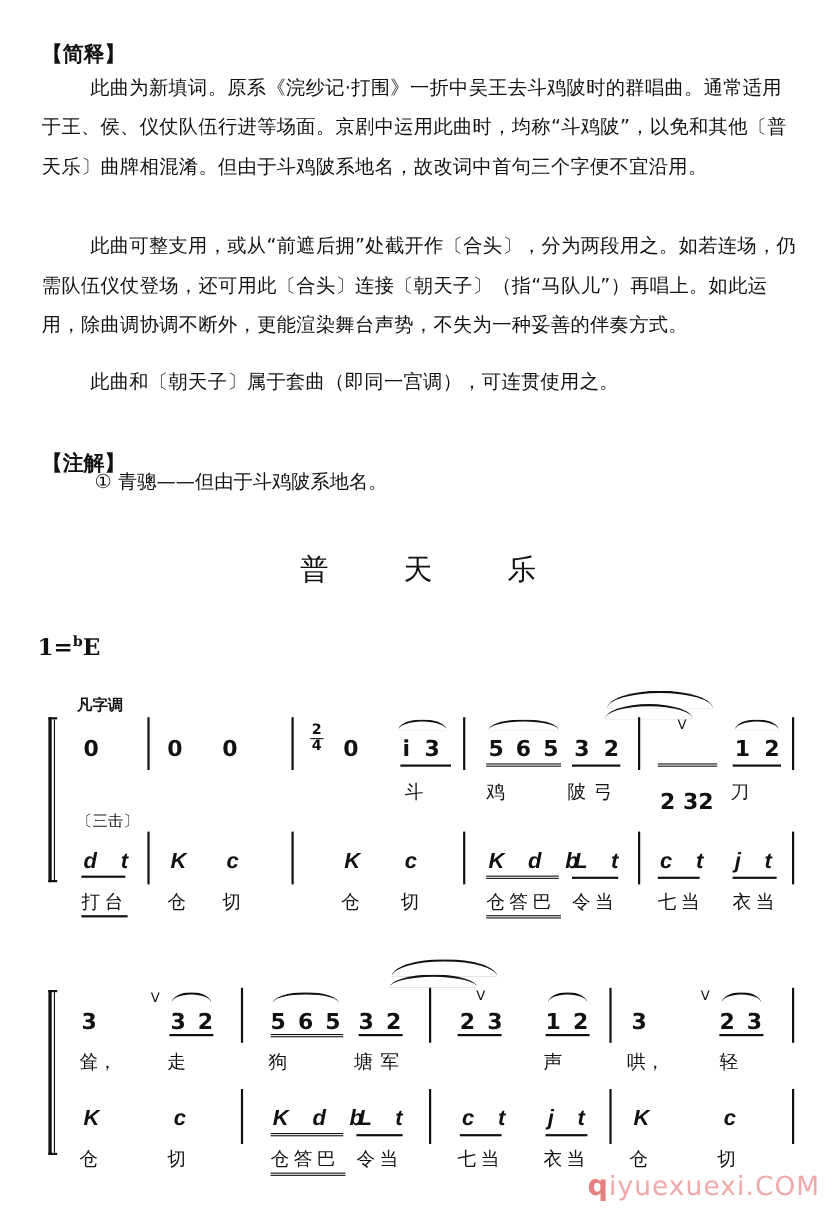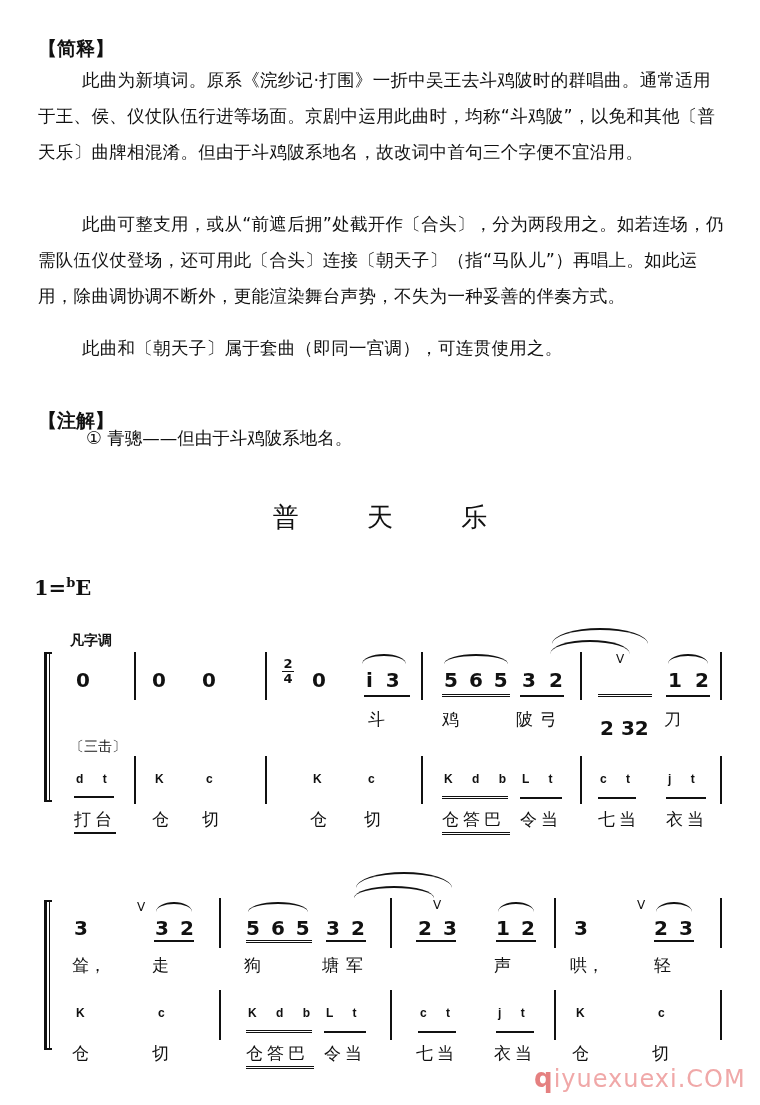--- a/index.html
+++ b/index.html
@@ -8,21 +8,21 @@
   .para { position:absolute; left:38px; width:690px; font-size:17.5px; line-height:36px; text-indent:44px; font-family:"DejaVu Sans", sans-serif; letter-spacing:0.3px; }
   .note { position:absolute; left:86px; font-size:17.5px; font-family:"DejaVu Sans", sans-serif; }
   .title { position:absolute; left:0; width:760px; top:500px; text-align:center; font-size:26px; letter-spacing:30px; padding-left:30px; font-family:"DejaVu Serif", serif; }
   .key { position:absolute; left:34px; top:575px; font-size:21px; font-weight:bold; font-family:"DejaVu Serif", serif; }
   .key sup { font-size:13px; }
   .label { position:absolute; font-size:14px; font-family:"DejaVu Sans", sans-serif; }
   .bracket { position:absolute; border-left:3px solid #111; border-top:2px solid #111; border-bottom:2px solid #111; width:8px; }
   .bracket::after { content:""; position:absolute; left:2px; top:0; bottom:0; border-left:1px solid #111; }
   .bar { position:absolute; width:2px; background:#111; }
   .n { position:absolute; font-size:20px; font-weight:bold; font-family:"DejaVu Sans", sans-serif; }
-  .p { position:absolute; font-size:12px; font-weight:bold; font-family:"Liberation Sans", sans-serif; letter-spacing:8px; }
+  .p { position:absolute; font-size:20px; font-weight:bold; font-family:"Liberation Sans", sans-serif; letter-spacing:8px;font-style:italic; }
   .ly { position:absolute; font-size:17px; font-family:"DejaVu Sans", sans-serif; }
   .ul { position:absolute; height:2px; background:#111; }
   .ul2 { position:absolute; height:3px; border-top:1px solid #111; border-bottom:1px solid #111; }
   .slur { position:absolute; border-top:2px solid #111; border-radius:50% 50% 0 0 / 100% 100% 0 0; height:10px; }
   .brth { position:absolute; font-size:12px; font-family:"DejaVu Sans", sans-serif; }
   .ts { position:absolute; font-size:13px; font-weight:bold; line-height:12px; text-align:center; font-family:"DejaVu Sans", sans-serif; }
   .ts .line { border-top:1.5px solid #111; width:12px; margin:1px 0; }
   .wm { position:absolute; left:534px; top:1063px; font-size:24px; color:#f0a8a8; font-family:"DejaVu Sans", sans-serif; letter-spacing:1px; }
   .wm .q { font-weight:bold; color:#e58080; font-size:26px; }
 </style>

